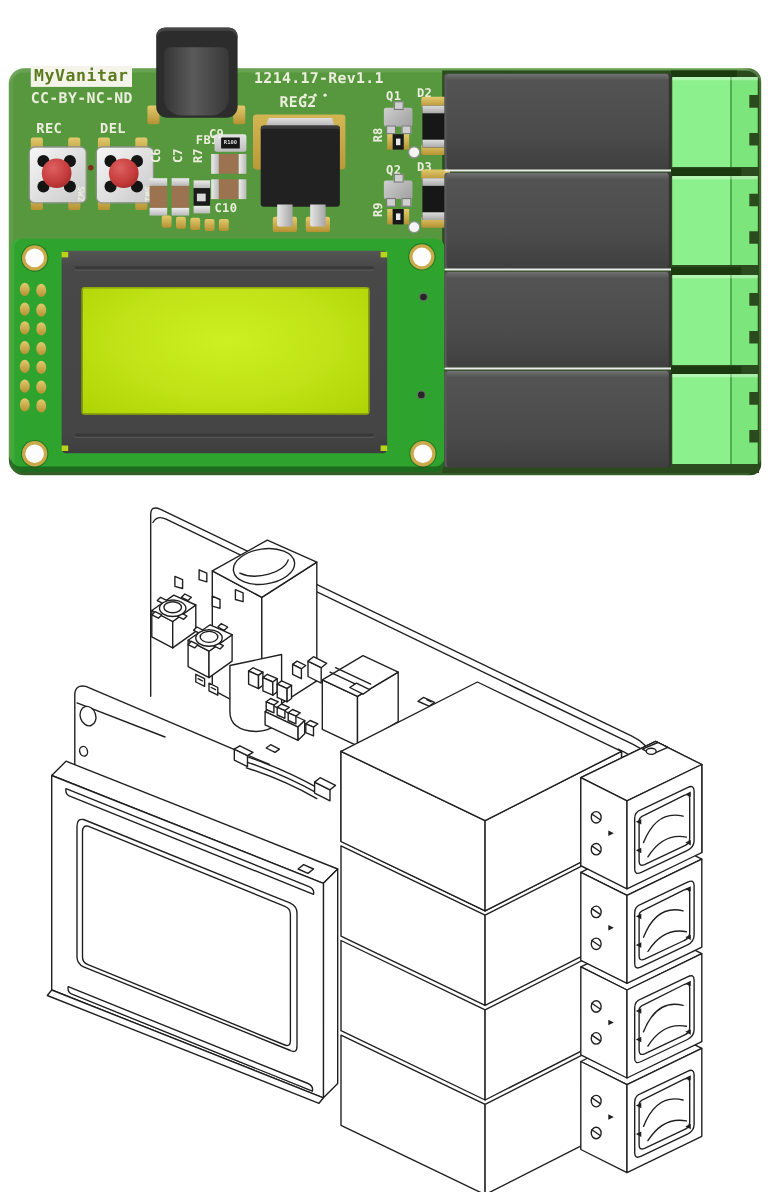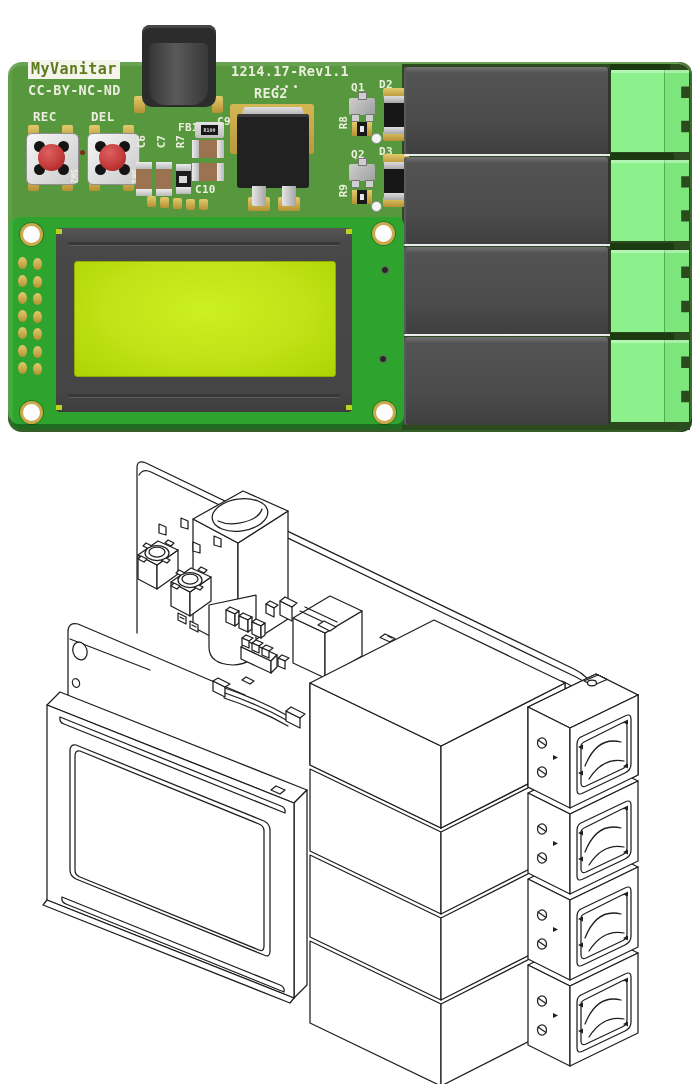--- a/index.html
+++ b/index.html
@@ -163,21 +163,21 @@
         <div class="end"></div>
       </div>
     <div class="smdcap" style="left:176px;top:164px;width:15px;height:30px">
         <div class="end"></div>
         <div class="mid" style="background:#1b1b1b;position:relative">
           <div style="position:absolute;left:3px;top:5px;width:8px;height:7px;background:#d8d8d8"></div>
         </div>
         <div class="end"></div>
       </div>
 
-    <div class="silk sm" style="left:217px;top:115px">C9</div>
+    <div class="silk sm" style="left:190px;top:115px">C9</div>
     <div class="smdcaph" style="left:192px;top:140px;width:32px;height:18px">
         <div class="end"></div>
         <div class="mid"></div>
         <div class="end"></div>
       </div>
     <div class="smdcaph" style="left:192px;top:163px;width:32px;height:18px">
         <div class="end"></div>
         <div class="mid"></div>
         <div class="end"></div>
       </div>

